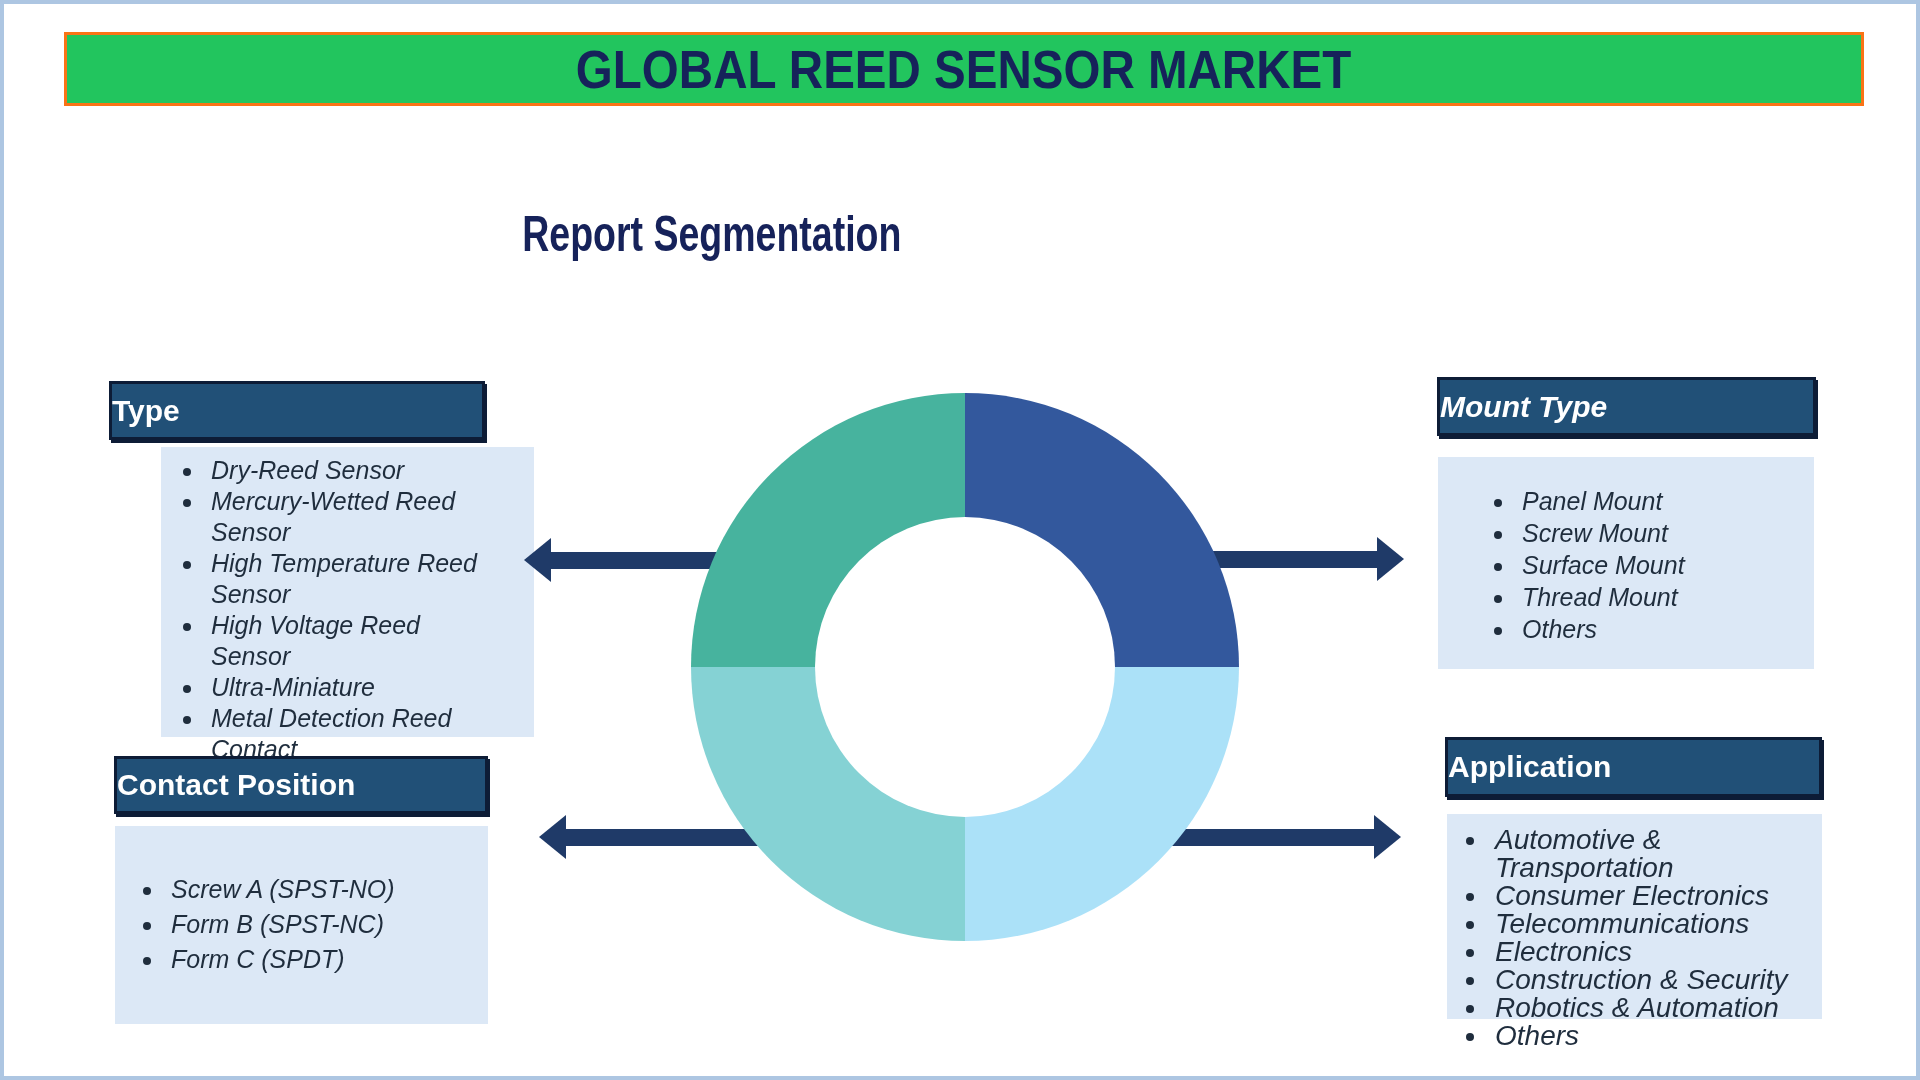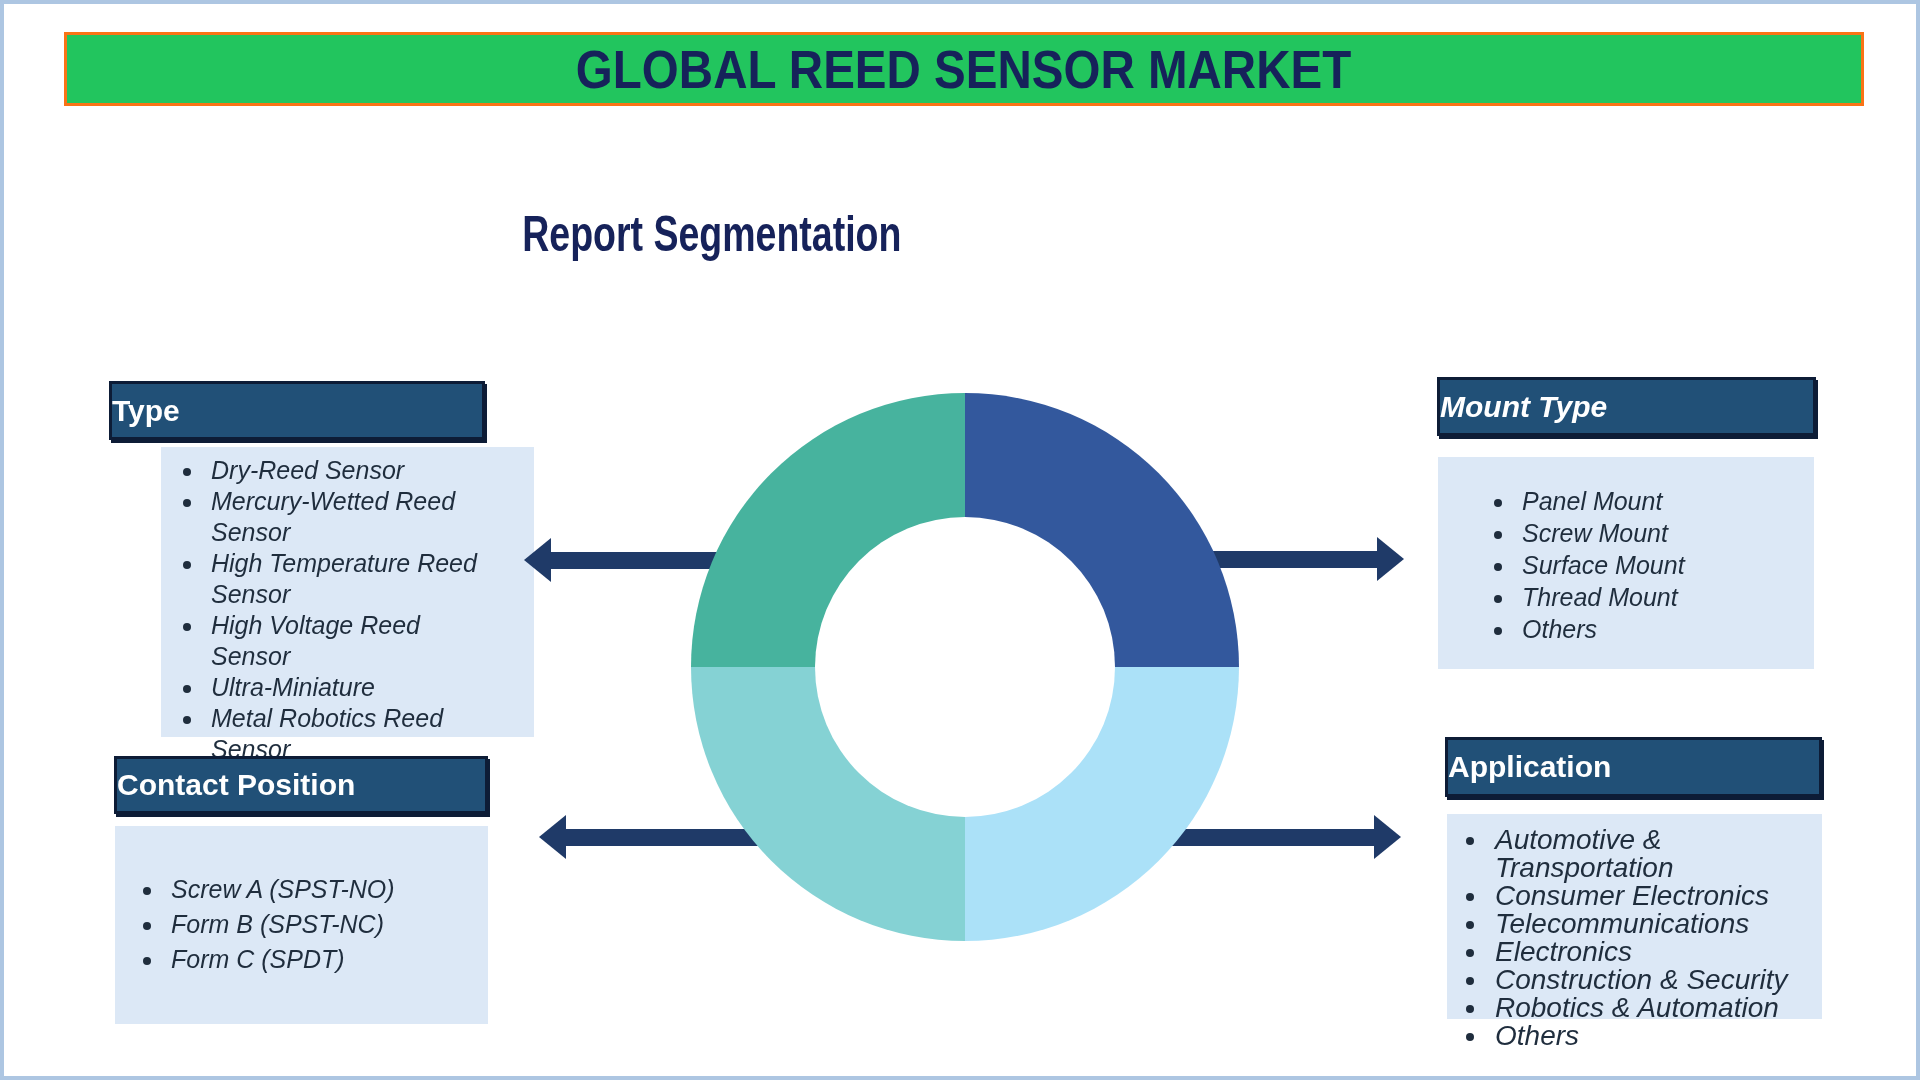--- a/index.html
+++ b/index.html
@@ -86,21 +86,21 @@
 <div class="seg-header" id="type-header" style="left:105px;top:377px;width:376px;height:59px;">
   <span>Type</span>
 </div>
 <div class="seg-panel" id="type-panel" style="left:111px;top:443px;width:373px;height:290px;margin-left:46px;">
   <ul>
       <li>Dry-Reed Sensor</li>
       <li>Mercury-Wetted Reed Sensor</li>
       <li>High Temperature Reed Sensor</li>
       <li>High Voltage Reed Sensor</li>
       <li>Ultra-Miniature</li>
-      <li>Metal Robotics Reed Sensor</li>
+      <li>Metal Detection Reed Contact</li>
     </ul>
 </div>
 
 <div class="seg-header" id="contact-header" style="left:110px;top:752px;width:374px;height:58px;">
   <span>Contact Position</span>
 </div>
 <div class="seg-panel" id="contact-panel" style="left:111px;top:822px;width:373px;height:198px;">
   <ul>
       <li>Screw A (SPST-NO)</li>
       <li>Form B (SPST-NC)</li>

